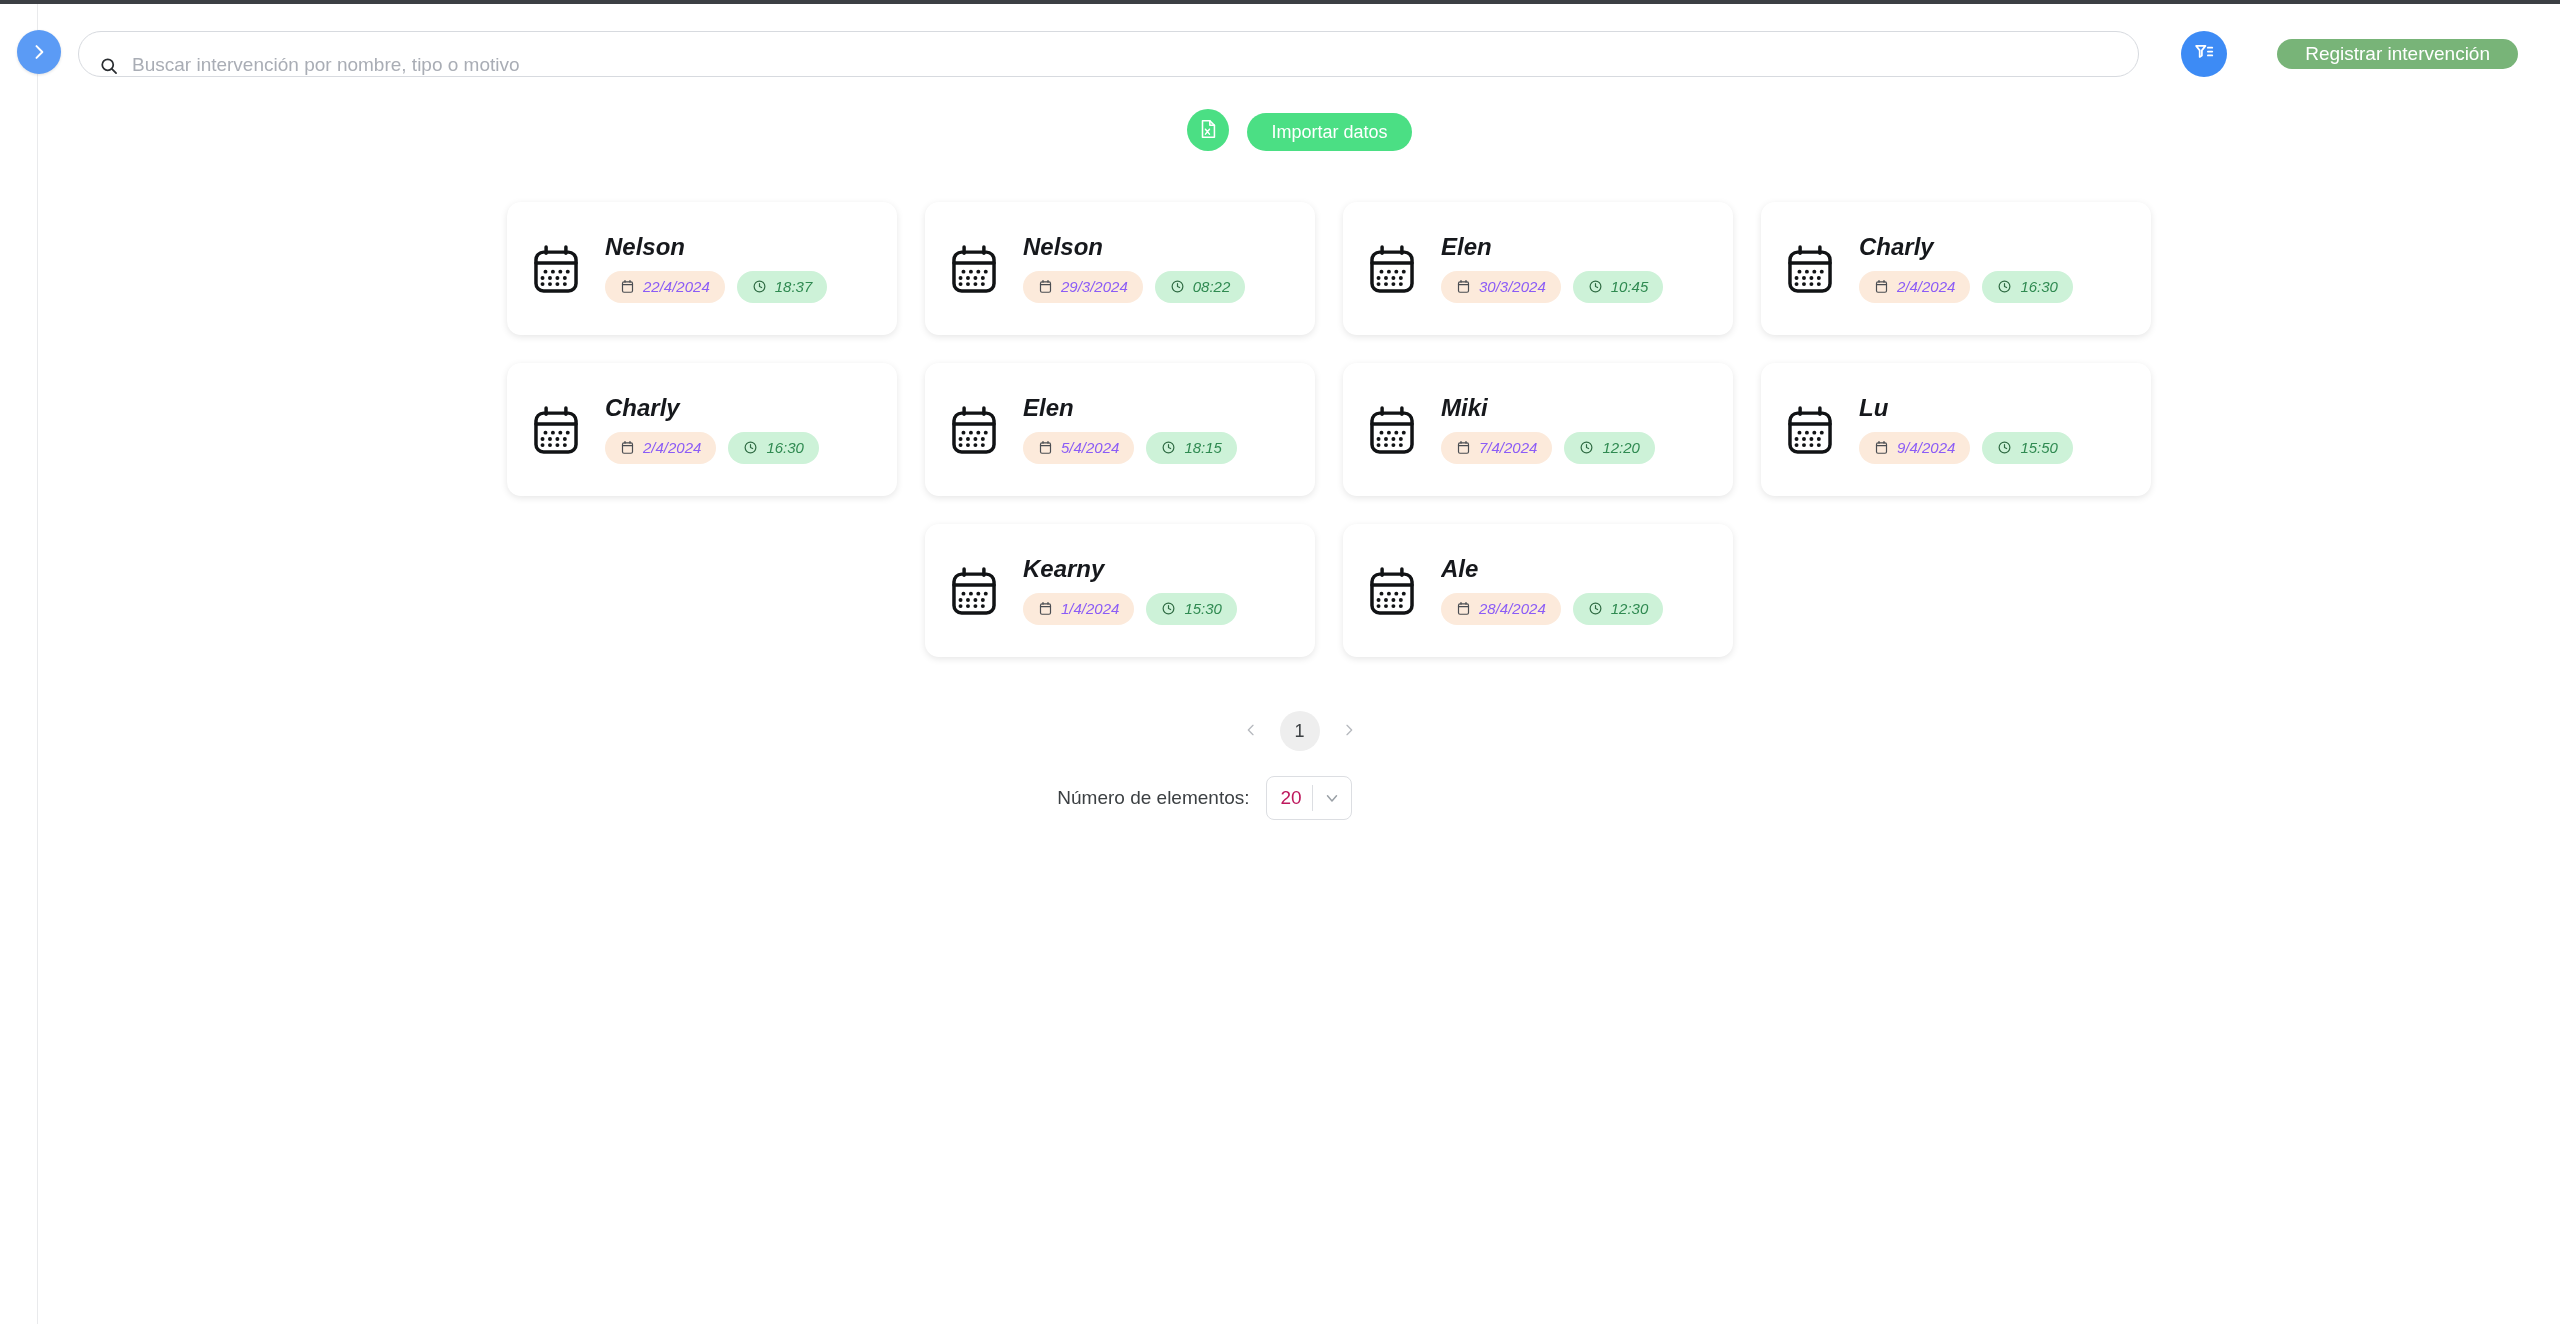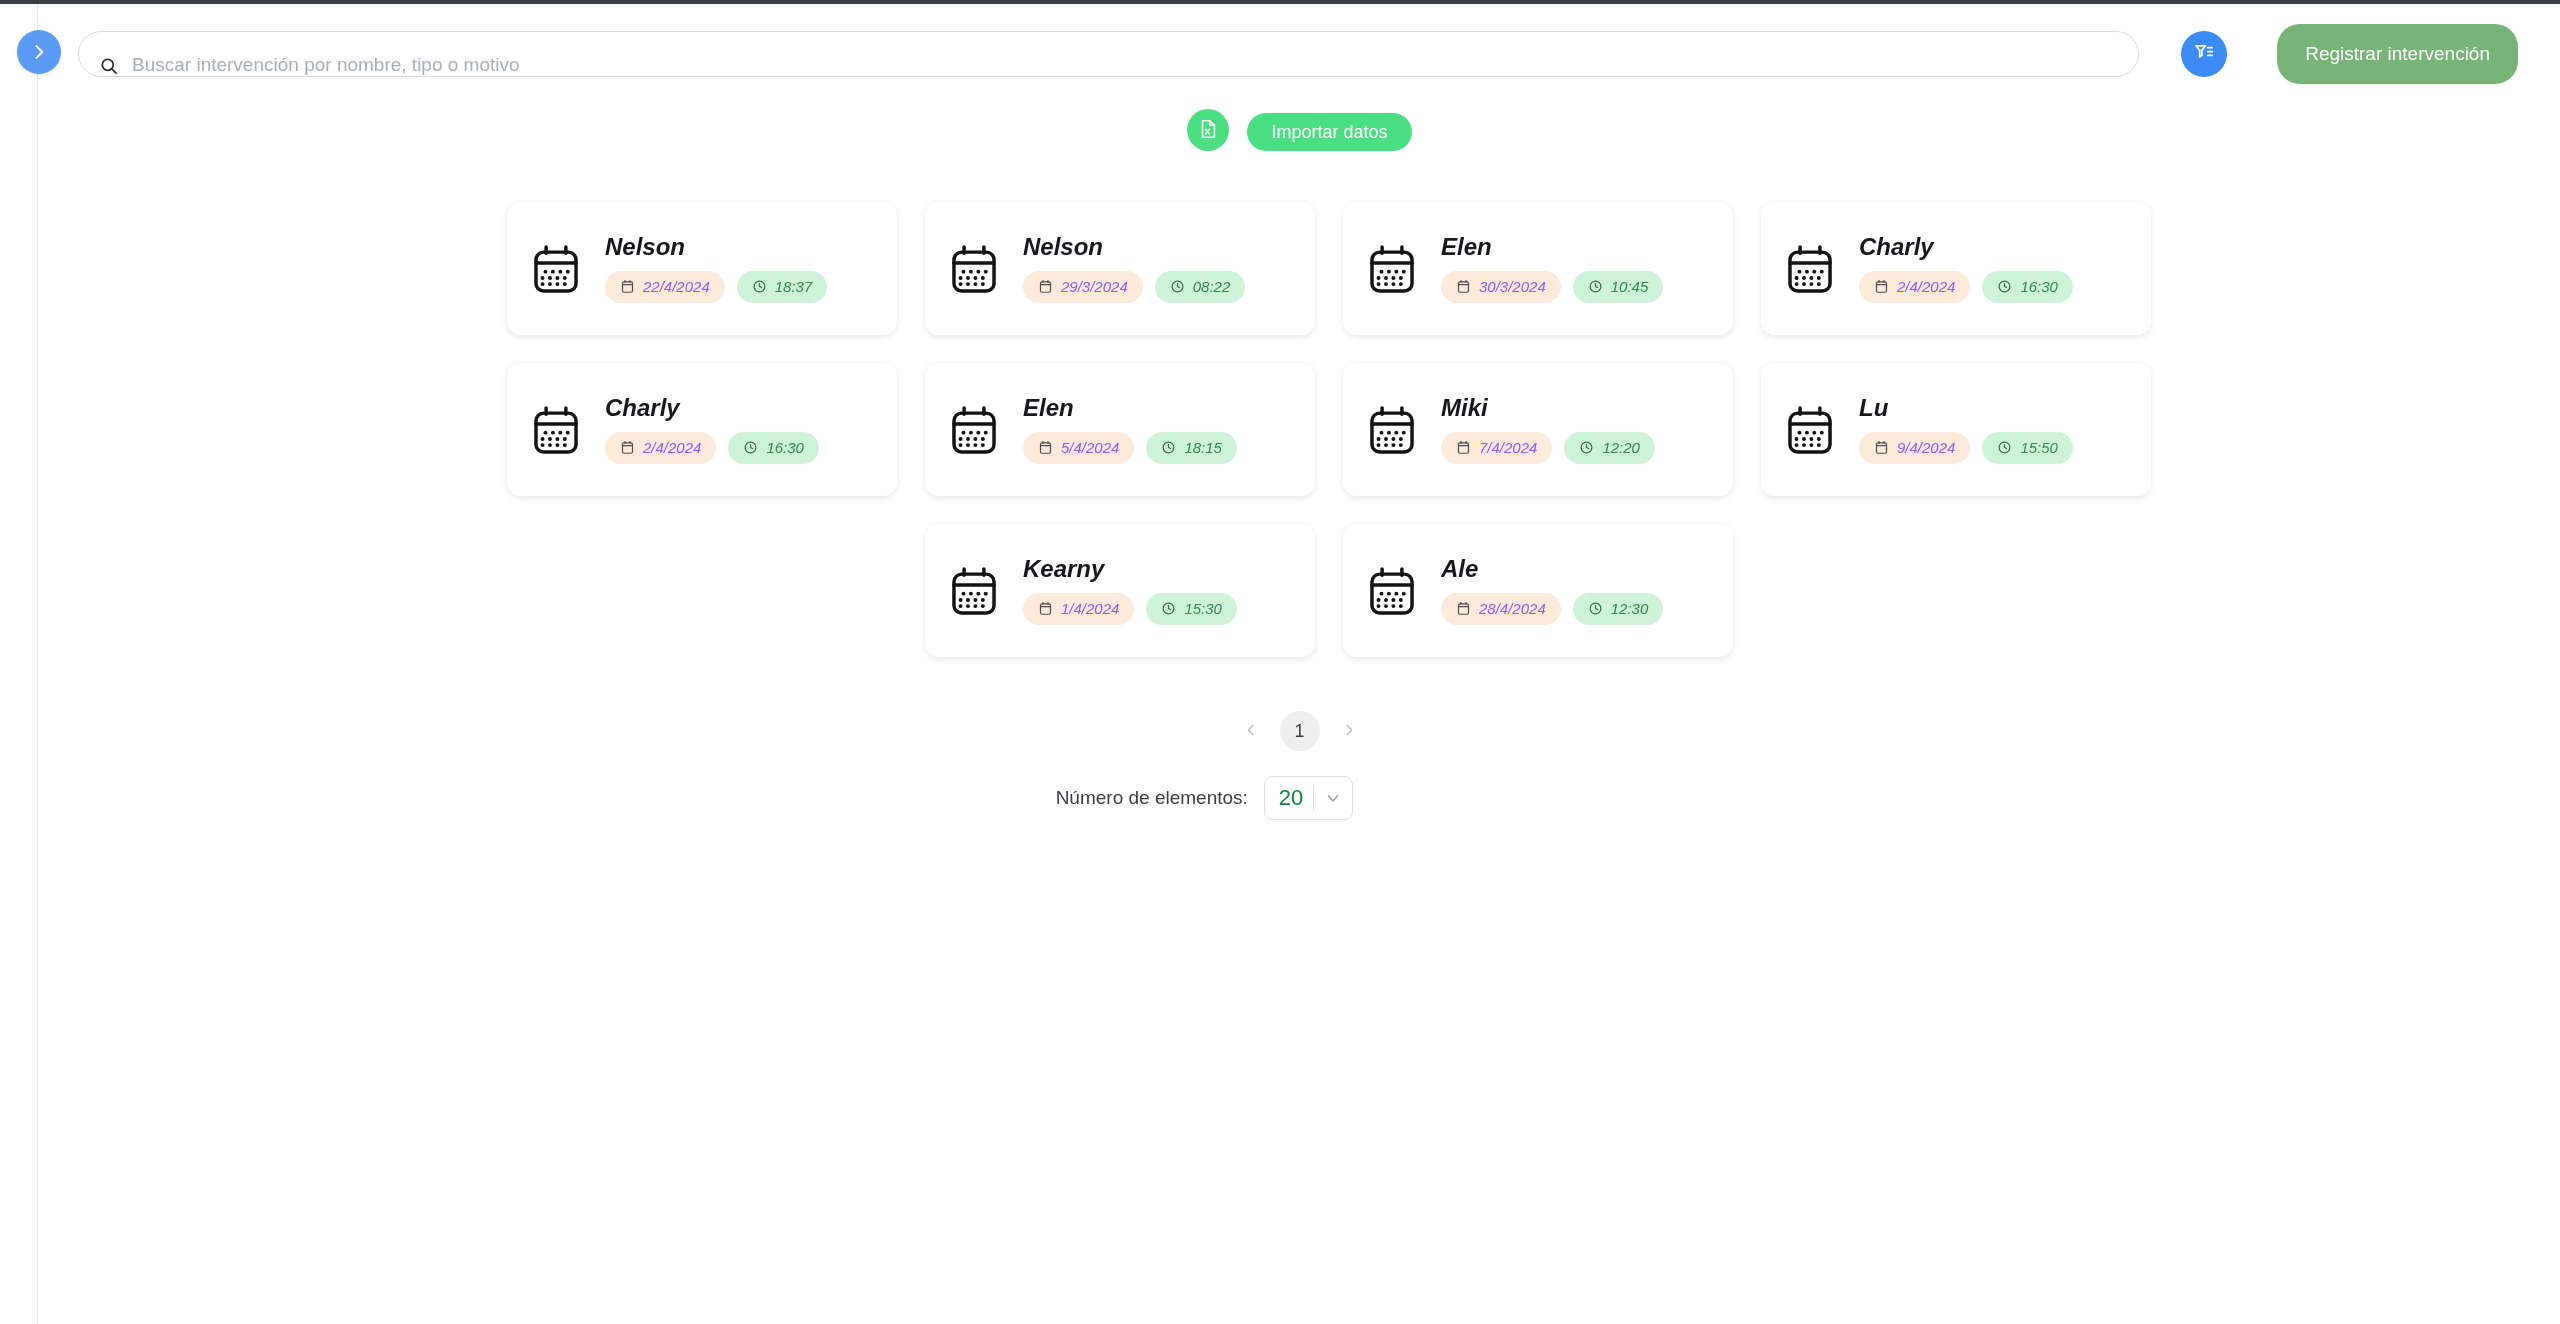--- a/index.html
+++ b/index.html
@@ -95,21 +95,21 @@
     border: none;
     margin-left: 42px;
     display: flex;
     align-items: center;
     justify-content: center;
     cursor: pointer;
     flex: 0 0 auto;
   }
   .register-button {
     margin-left: 50px;
-    height: 60px;
+    height: 30px;
     padding: 0 28px;
     border-radius: 23px;
     background: #78b478;
     color: #ffffff;
     border: none;
     font-family: "Liberation Sans", sans-serif;
     font-size: 19px;
     cursor: pointer;
     white-space: nowrap;
     flex: 0 0 auto;
@@ -258,21 +258,21 @@
     min-width: 82px;
     border: 1px solid #dcdee2;
     border-radius: 8px;
     display: flex;
     align-items: center;
     background: #fff;
     cursor: pointer;
     padding: 0 10px 0 14px;
     gap: 10px;
   }
-  .perpage-value { font-size: 22px; color: #15803d; }
+  .perpage-value { font-size: 19px; color: #be185d; }
   .perpage-divider { width:1px; height: 26px; background: #dcdee2; }
   .perpage-caret { display:flex; align-items:center; }
 </style>
 </head>
 <body>
 
 <div class="top-strip"></div>
 
 <div class="sidebar-rail"></div>
 

